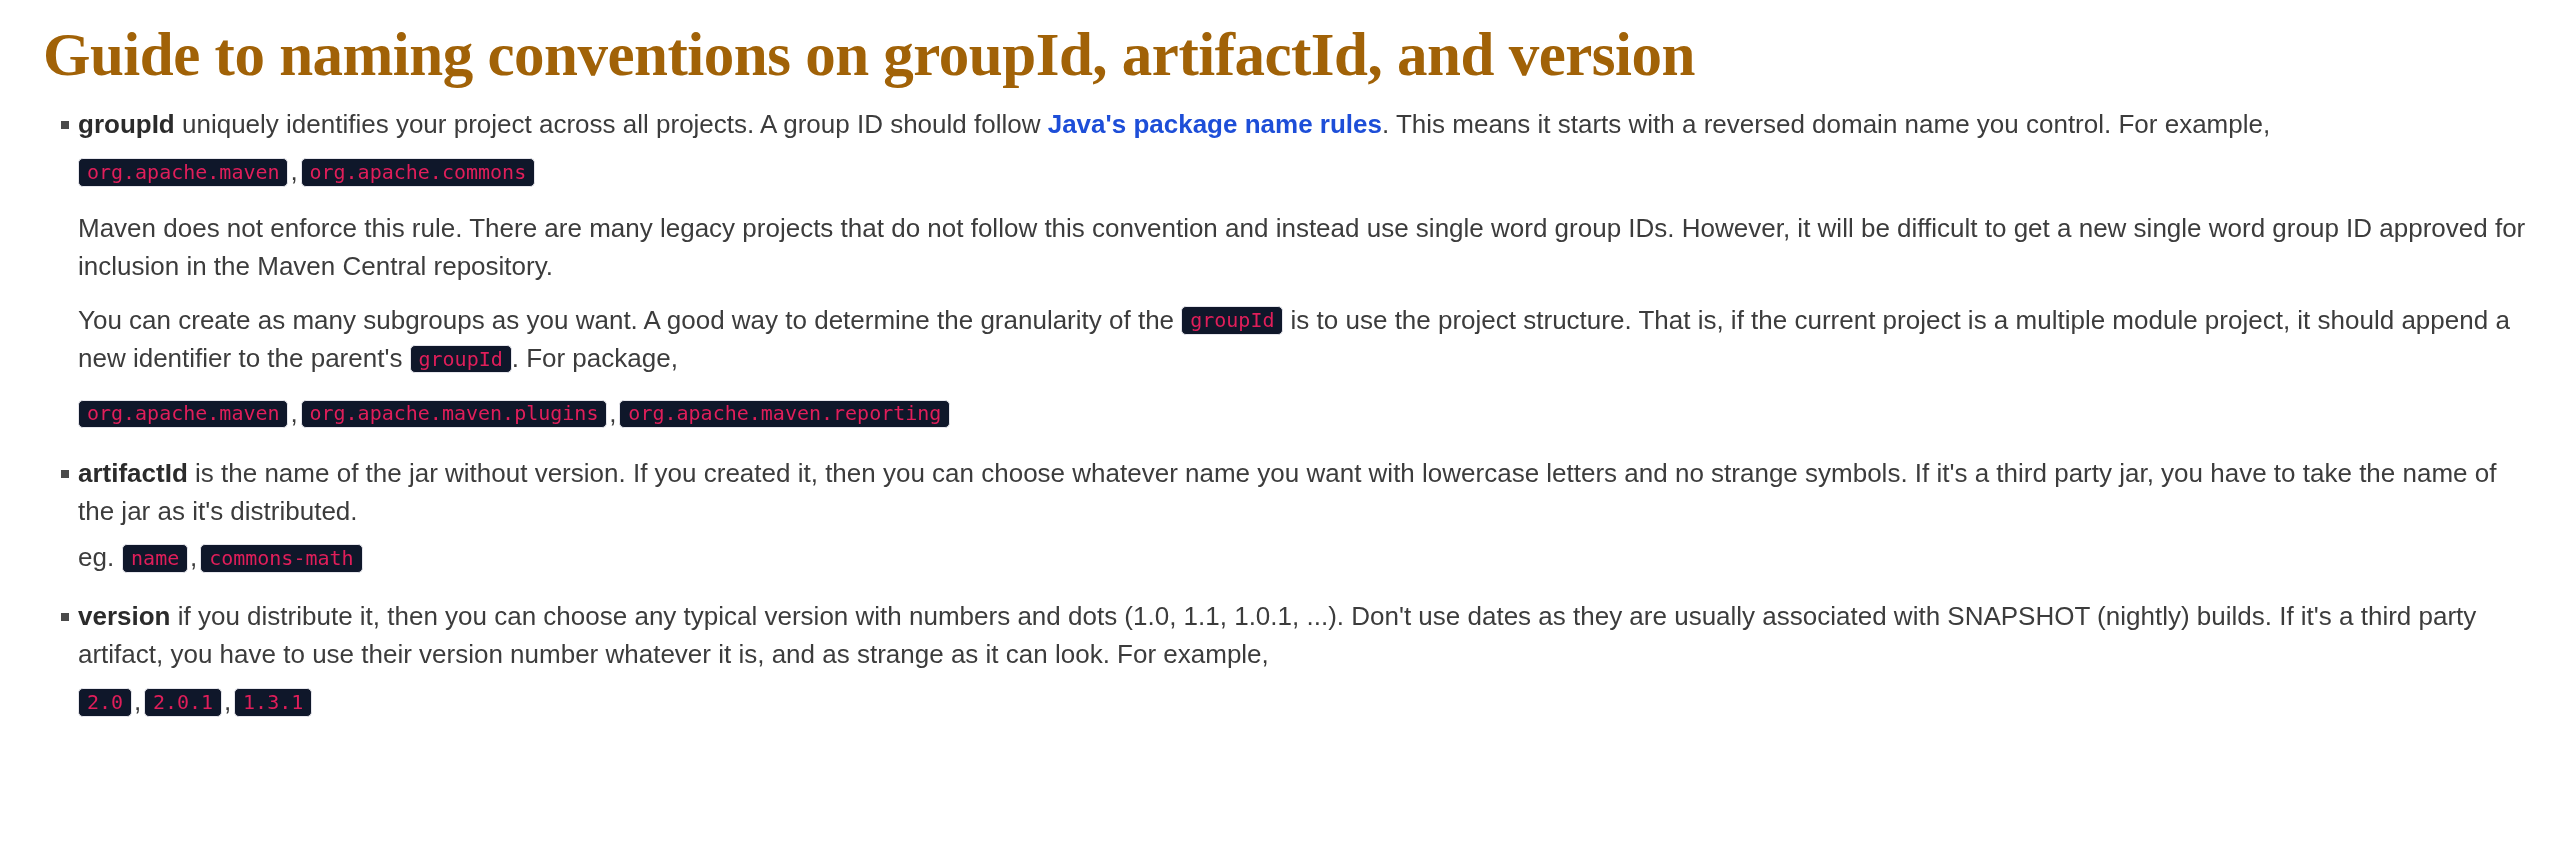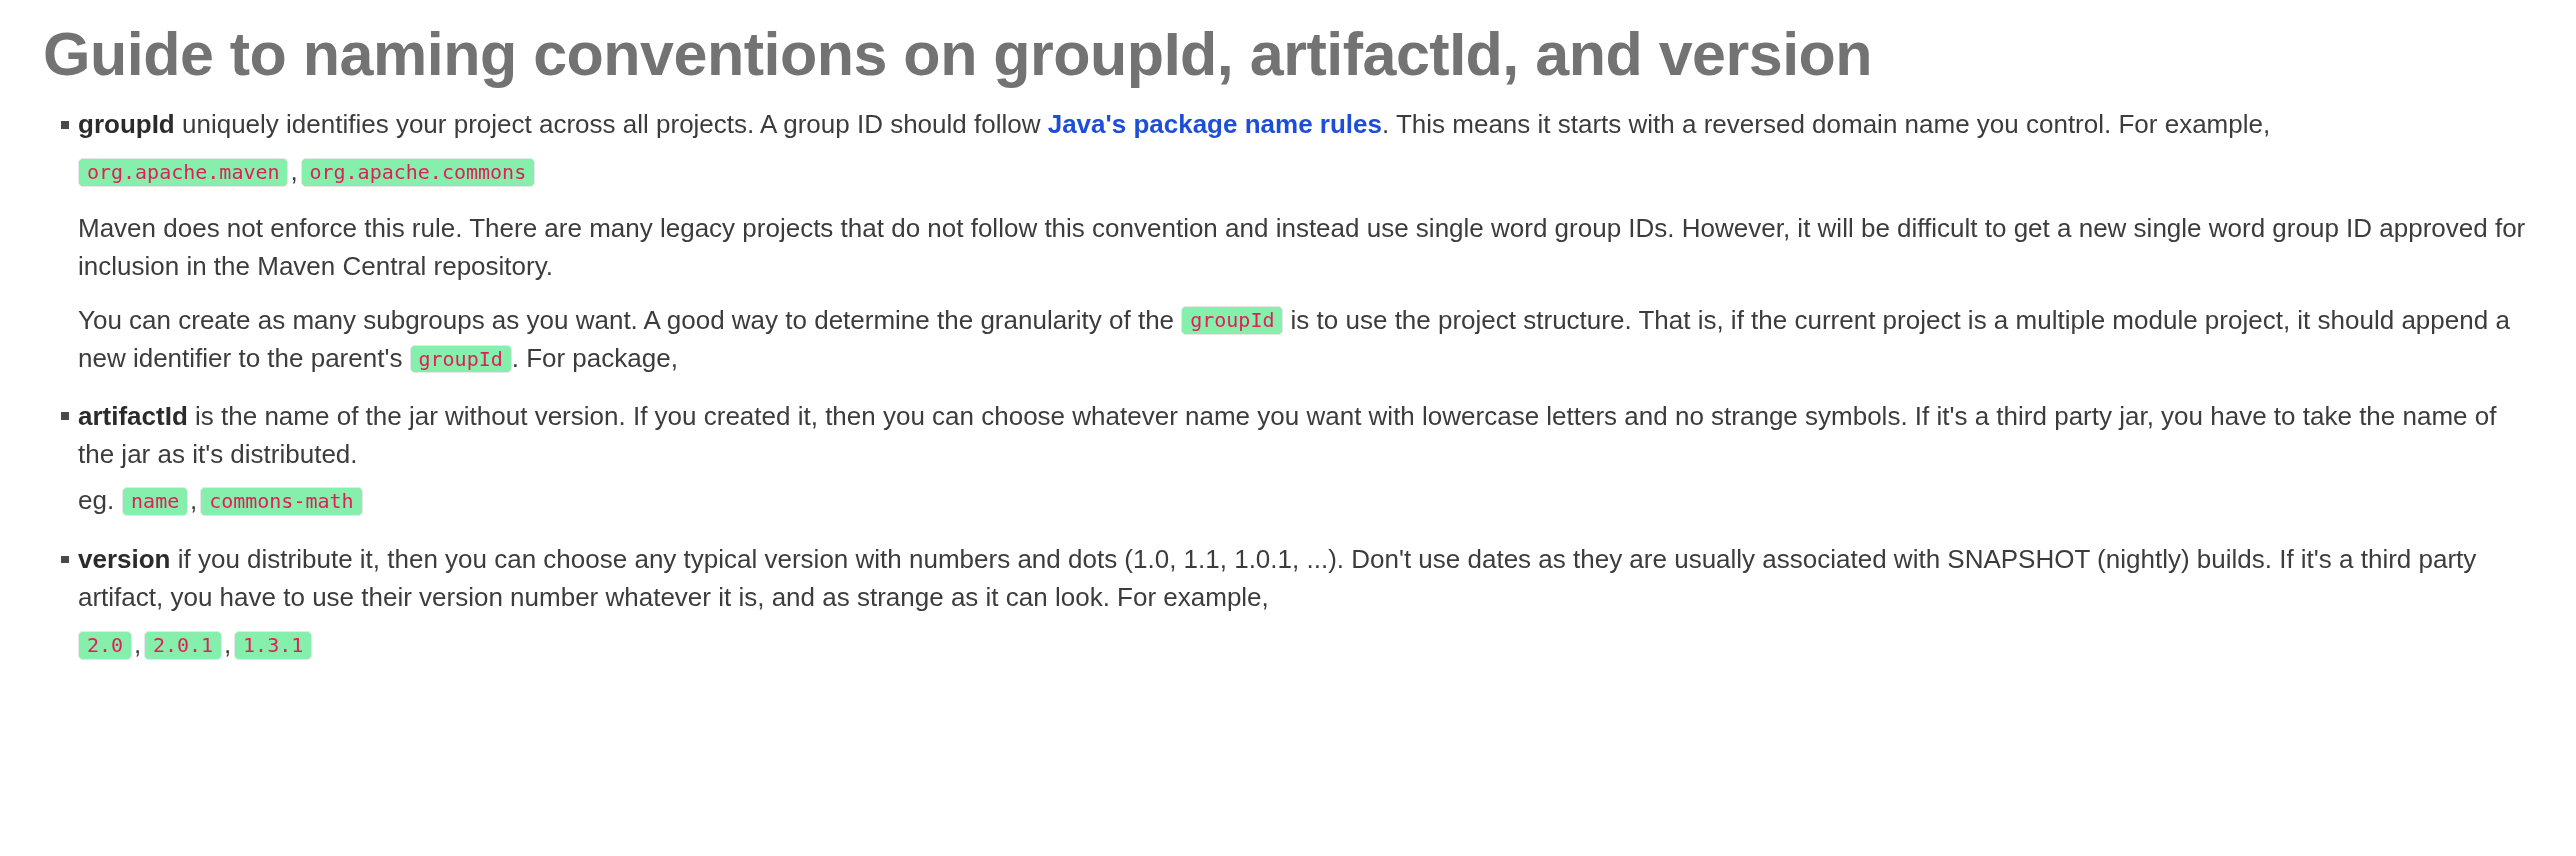--- a/index.html
+++ b/index.html
@@ -15,25 +15,25 @@
     color: #333333;
     -webkit-font-smoothing: antialiased;
   }
 
   .page {
     padding: 0 39px 0 43px;
     box-sizing: border-box;
   }
 
   h1.page-title {
-    font-family: Liberation Sans, sans-serif;
+    font-family: Liberation Serif, serif;
     font-size: 61px;
     line-height: 1.08;
     font-weight: bold;
-    color: #737373;
+    color: #a16207;
     margin: 21.6px 0 17.7px 0;
     letter-spacing: -0.5px;
   }
 
   ul.convention-list {
     list-style: none;
     margin: 0;
     padding: 0;
   }
 
@@ -80,21 +80,21 @@
   a.inline-link {
     color: #1d4ed8;
     text-decoration: none;
     font-weight: bold;
   }
 
   code.chip {
     font-family: "DejaVu Sans Mono", "Liberation Mono", monospace;
     font-size: 20px;
     color: #e01e5a;
-    background: #86efac;
+    background: #0f172a;
     border: 1px solid #e6e6ec;
     border-radius: 4.9px;
     padding: 2.9px 7.9px 3.9px 7.9px;
     white-space: nowrap;
     line-height: 1;
     display: inline-block;
     vertical-align: middle;
     position: relative;
     top: -1px;
   }
@@ -141,20 +141,23 @@
       <div class="chip-row">
         <code class="chip">org.apache.maven</code><span class="chip-sep">,</span><code class="chip">org.apache.commons</code>
       </div>
 
       <p class="body-text">Maven does not enforce this rule. There are many legacy projects that do not follow this convention and instead use single word group IDs. However, it will be difficult to get a new single word group ID approved for inclusion in the Maven Central repository.</p>
 
       <p class="body-text">
         <span>You can create as many subgroups as you want. A good way to determine the granularity of the </span><code class="chip">groupId</code><span> is to use the project structure. That is, if the current project is a multiple module project, it should append a new identifier to the parent's </span><code class="chip">groupId</code><span>. For package,</span>
       </p>
 
+      <div class="chip-row">
+        <code class="chip">org.apache.maven</code><span class="chip-sep">,</span><code class="chip">org.apache.maven.plugins</code><span class="chip-sep">,</span><code class="chip">org.apache.maven.reporting</code>
+      </div>
     </li>
 
     <li>
       <span class="bullet-marker"></span>
 
       <p class="body-text tight">
         <span class="term">artifactId</span><span> is the name of the jar without version. If you created it, then you can choose whatever name you want with lowercase letters and no strange symbols. If it's a third party jar, you have to take the name of the jar as it's distributed.</span>
       </p>
 
       <p class="eg-line">

